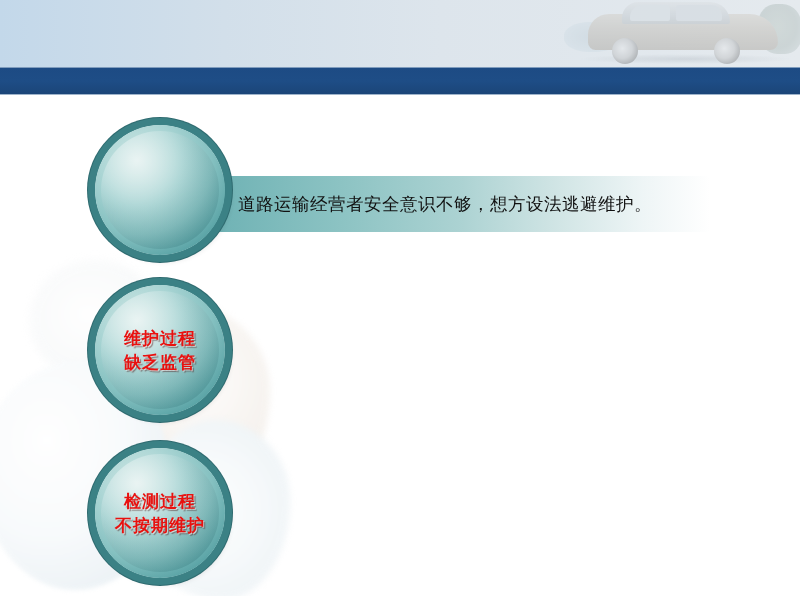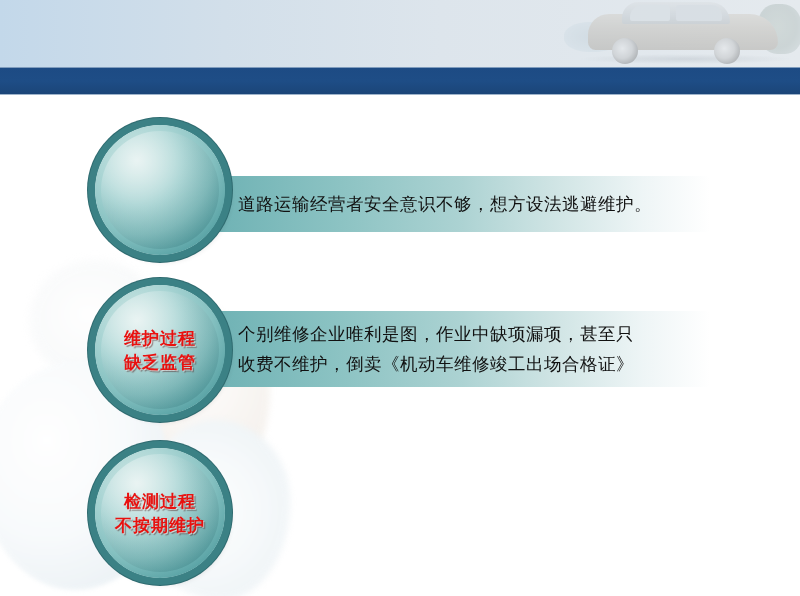--- a/index.html
+++ b/index.html
@@ -328,24 +328,20 @@
     <div class="row r1">
       <div class="bar">
         <div class="bar-text">道路运输经营者安全意识不够，想方设法逃避维护。</div>
       </div>
       <div class="circle">
         <div class="circle-inner-shade"></div>
       </div>
     </div>
 
     <div class="row r2">
-      <div class="bar">
-        <div class="bar-text">个别维修企业唯利是图，作业中缺项漏项，甚至只
-收费不维护，倒卖《机动车维修竣工出场合格证》</div>
-      </div>
       <div class="circle">
         <div class="circle-inner-shade"></div>
         <div class="circle-label">维护过程
 缺乏监管</div>
       </div>
     </div>
 
     <div class="row r3">
       <div class="circle">
         <div class="circle-inner-shade"></div>

